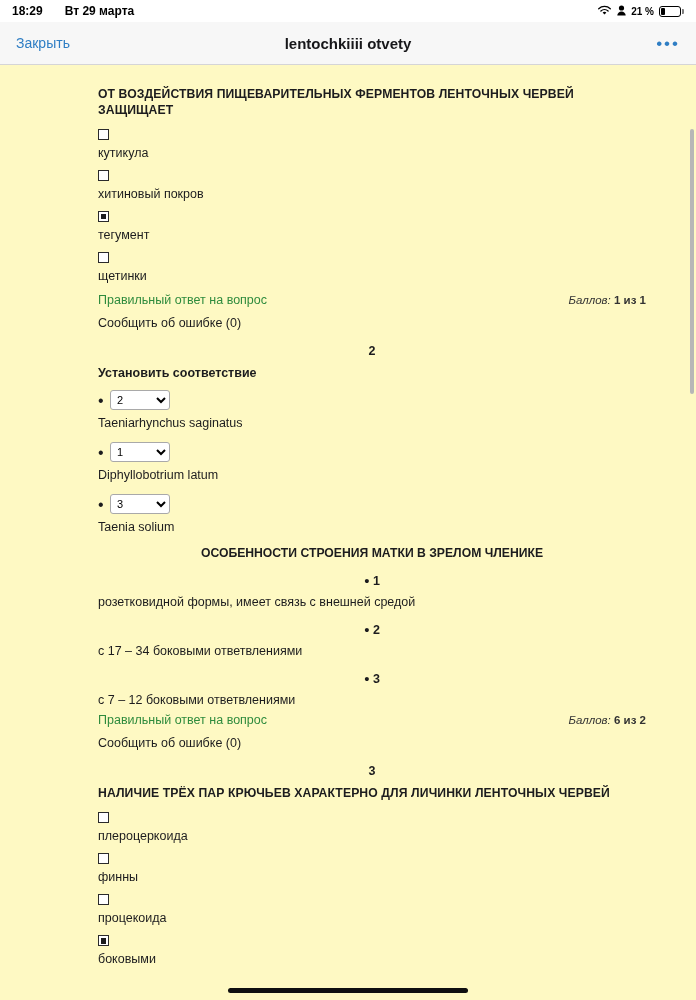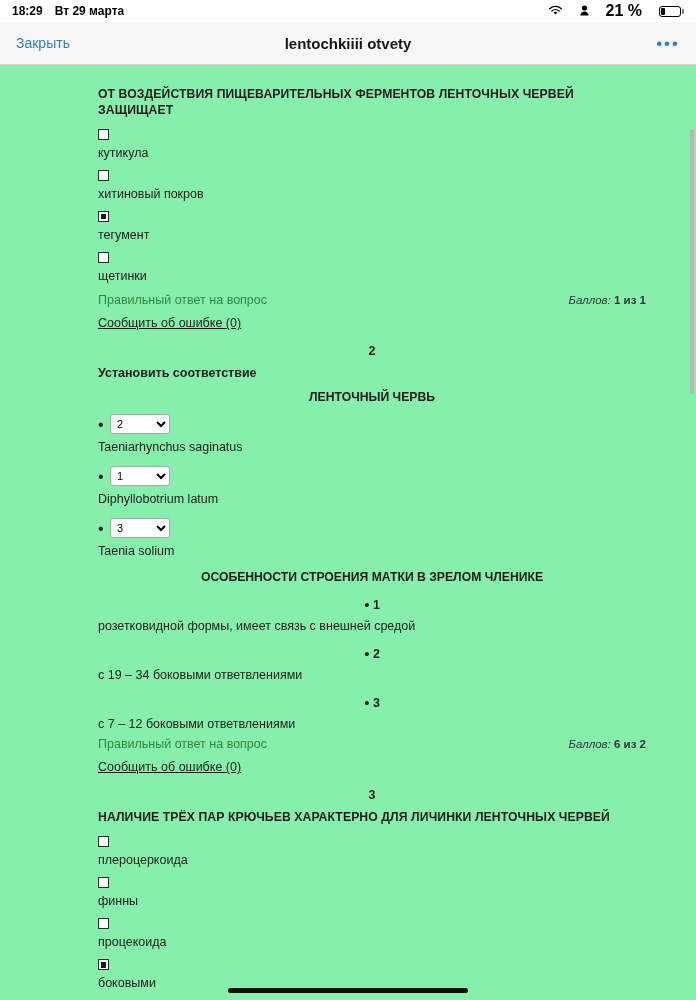--- a/index.html
+++ b/index.html
@@ -24,28 +24,28 @@
     align-items: center;
     padding: 0 12px;
     font-size: 12px;
     font-weight: bold;
     color: #000;
     background: #ffffff;
   }
   .statusbar .left {
     display: flex;
     align-items: center;
-    gap: 12px;
+    gap: 22px;
   }
   .statusbar .right {
     margin-left: auto;
     display: flex;
     align-items: center;
-    gap: 17px;
-    font-size: 16px;
+    gap: 5px;
+    font-size: 10px;
   }
   .wifi-icon { display: inline-block; }
   .person-icon { display: inline-block; }
   .battery {
     display: inline-flex;
     align-items: center;
   }
   .battery-body {
     width: 22px;
     height: 11px;
@@ -106,21 +106,21 @@
     line-height: 1;
     cursor: pointer;
     z-index: 2;
   }
 
   
   .page {
     position: relative;
     height: 935px;
     overflow: hidden;
-    background: #86efac;
+    background: #fef9c3;
   }
   .content {
     padding: 0 0 0 0;
     position: relative;
   }
   .block {
     padding: 0 50px 0 98px;
   }
 
   .qnum {
@@ -180,21 +180,20 @@
     font-style: italic;
     color: #333;
     margin-top: -13px;
   }
   .score b { font-style: normal; font-weight: bold; }
   .report {
     font-size: 12.5px;
     color: #1c1c1e;
     margin: 10px 0 0 0;
     cursor: pointer;
-    text-decoration: underline;
   }
 
   
   .match-head {
     text-align: center;
     font-weight: bold;
     font-size: 12.2px;
     margin: 10px 0 10px 0;
   }
   .subtitle-bold {
@@ -338,21 +337,20 @@
       <div class="score">
         <span>Баллов:</span>
         <b>1 из 1</b>
       </div>
       <div class="report">Сообщить об ошибке (0)</div>
     </div>
 
     <div class="block">
       <div class="qnum">2</div>
       <div class="subtitle-bold">Установить соответствие</div>
-      <div class="match-head">ЛЕНТОЧНЫЙ ЧЕРВЬ</div>
 
       <div class="match-row">
         <span class="bullet">•</span>
         <select class="match-select">
           <option>2</option>
         </select>
       </div>
       <div class="match-term">Taeniarhynchus saginatus</div>
 
       <div class="match-row">
@@ -374,21 +372,21 @@
       <div class="match-head">ОСОБЕННОСТИ СТРОЕНИЯ МАТКИ В ЗРЕЛОМ ЧЛЕНИКЕ</div>
 
       <div class="center-bullet">
         <span class="dot">•</span> <b>1</b>
       </div>
       <div class="match-desc">розетковидной формы, имеет связь с внешней средой</div>
 
       <div class="center-bullet">
         <span class="dot">•</span> <b>2</b>
       </div>
-      <div class="match-desc">с 19 – 34 боковыми ответвлениями</div>
+      <div class="match-desc">с 17 – 34 боковыми ответвлениями</div>
 
       <div class="center-bullet">
         <span class="dot">•</span> <b>3</b>
       </div>
       <div class="match-desc">с 7 – 12 боковыми ответвлениями</div>
 
       <div class="answer-link">Правильный ответ на вопрос</div>
       <div class="score">
         <span>Баллов:</span>
         <b>6 из 2</b>

